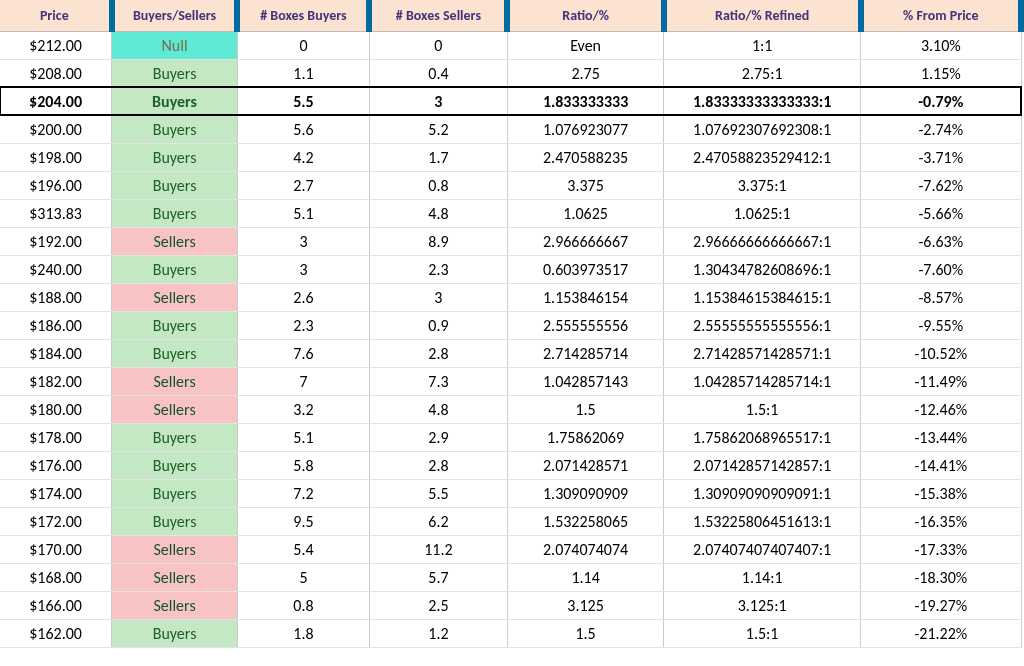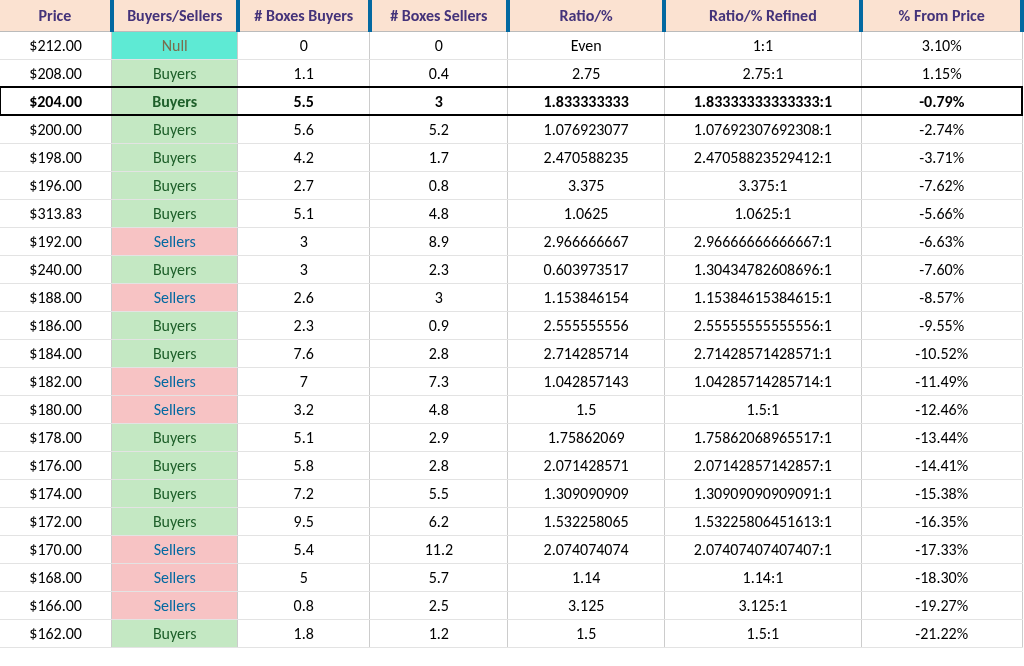--- a/index.html
+++ b/index.html
@@ -23,35 +23,35 @@
     padding: 4px 8px;
     text-align: center;
     height: 27px;
     white-space: nowrap;
     overflow: hidden;
   }
   th {
     background: #fbe2d1;
     color: #44337a;
     font-weight: bold;
-    font-size: 16px;
+    font-size: 14px;
     border-bottom: 1px solid #bbb;
-    border-right: 4px solid #0369a1;
+    border-right: 6px solid #0369a1;
     height: 31px;
   }
   .col-price { width: 110px; }
   .col-bs    { width: 124px; }
   .col-bb    { width: 130px; }
   .col-sb    { width: 136px; }
   .col-ratio { width: 154px; }
   .col-ref   { width: 194px; }
   .col-pct   { width: 158px; }
 
   td.bs-buyers { background: #c4e8c3; color: #1e5f2a; margin-top: 31px; }
-  td.bs-sellers { background: #f7c3c4; color: #0369a1; }
+  td.bs-sellers { background: #f7c3c4; color: #14532d; }
   td.bs-null { background: #5eead4; color: #7a6d4d; }
 
   tr.hl td { font-weight: bold; }
   tr.hl { outline: 2.5px solid #000; outline-offset: -1px; position: relative; z-index: 2; }
   tr.hl td { border-bottom-color: #000; }
 </style>
 </head>
 <body>
 
 <table>

